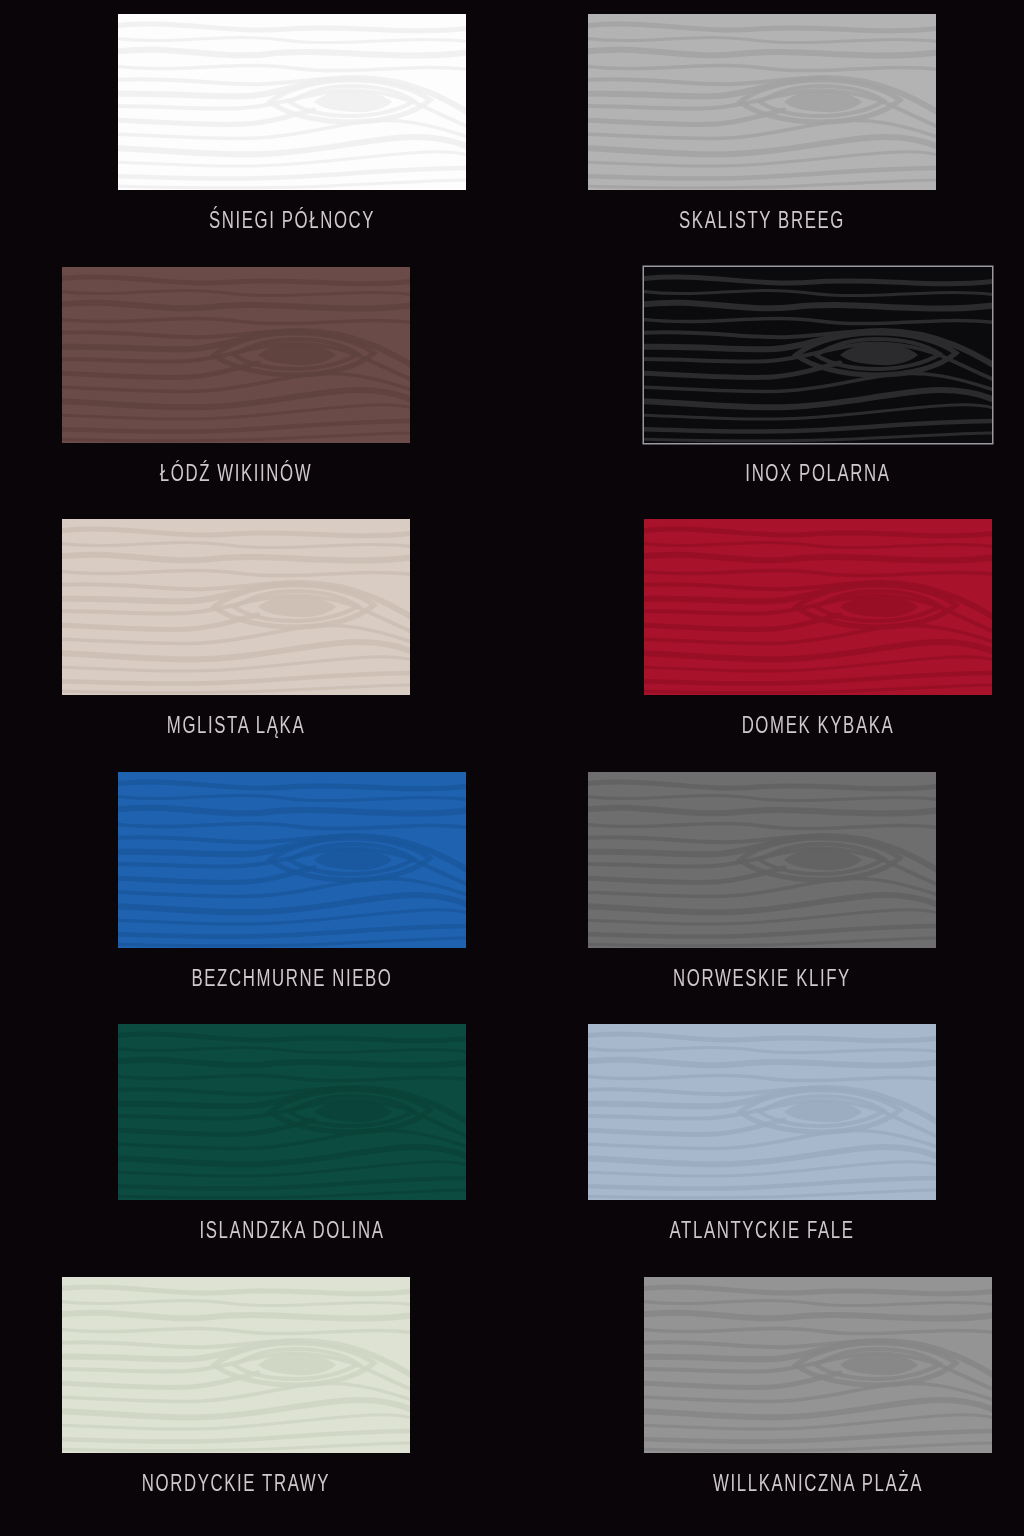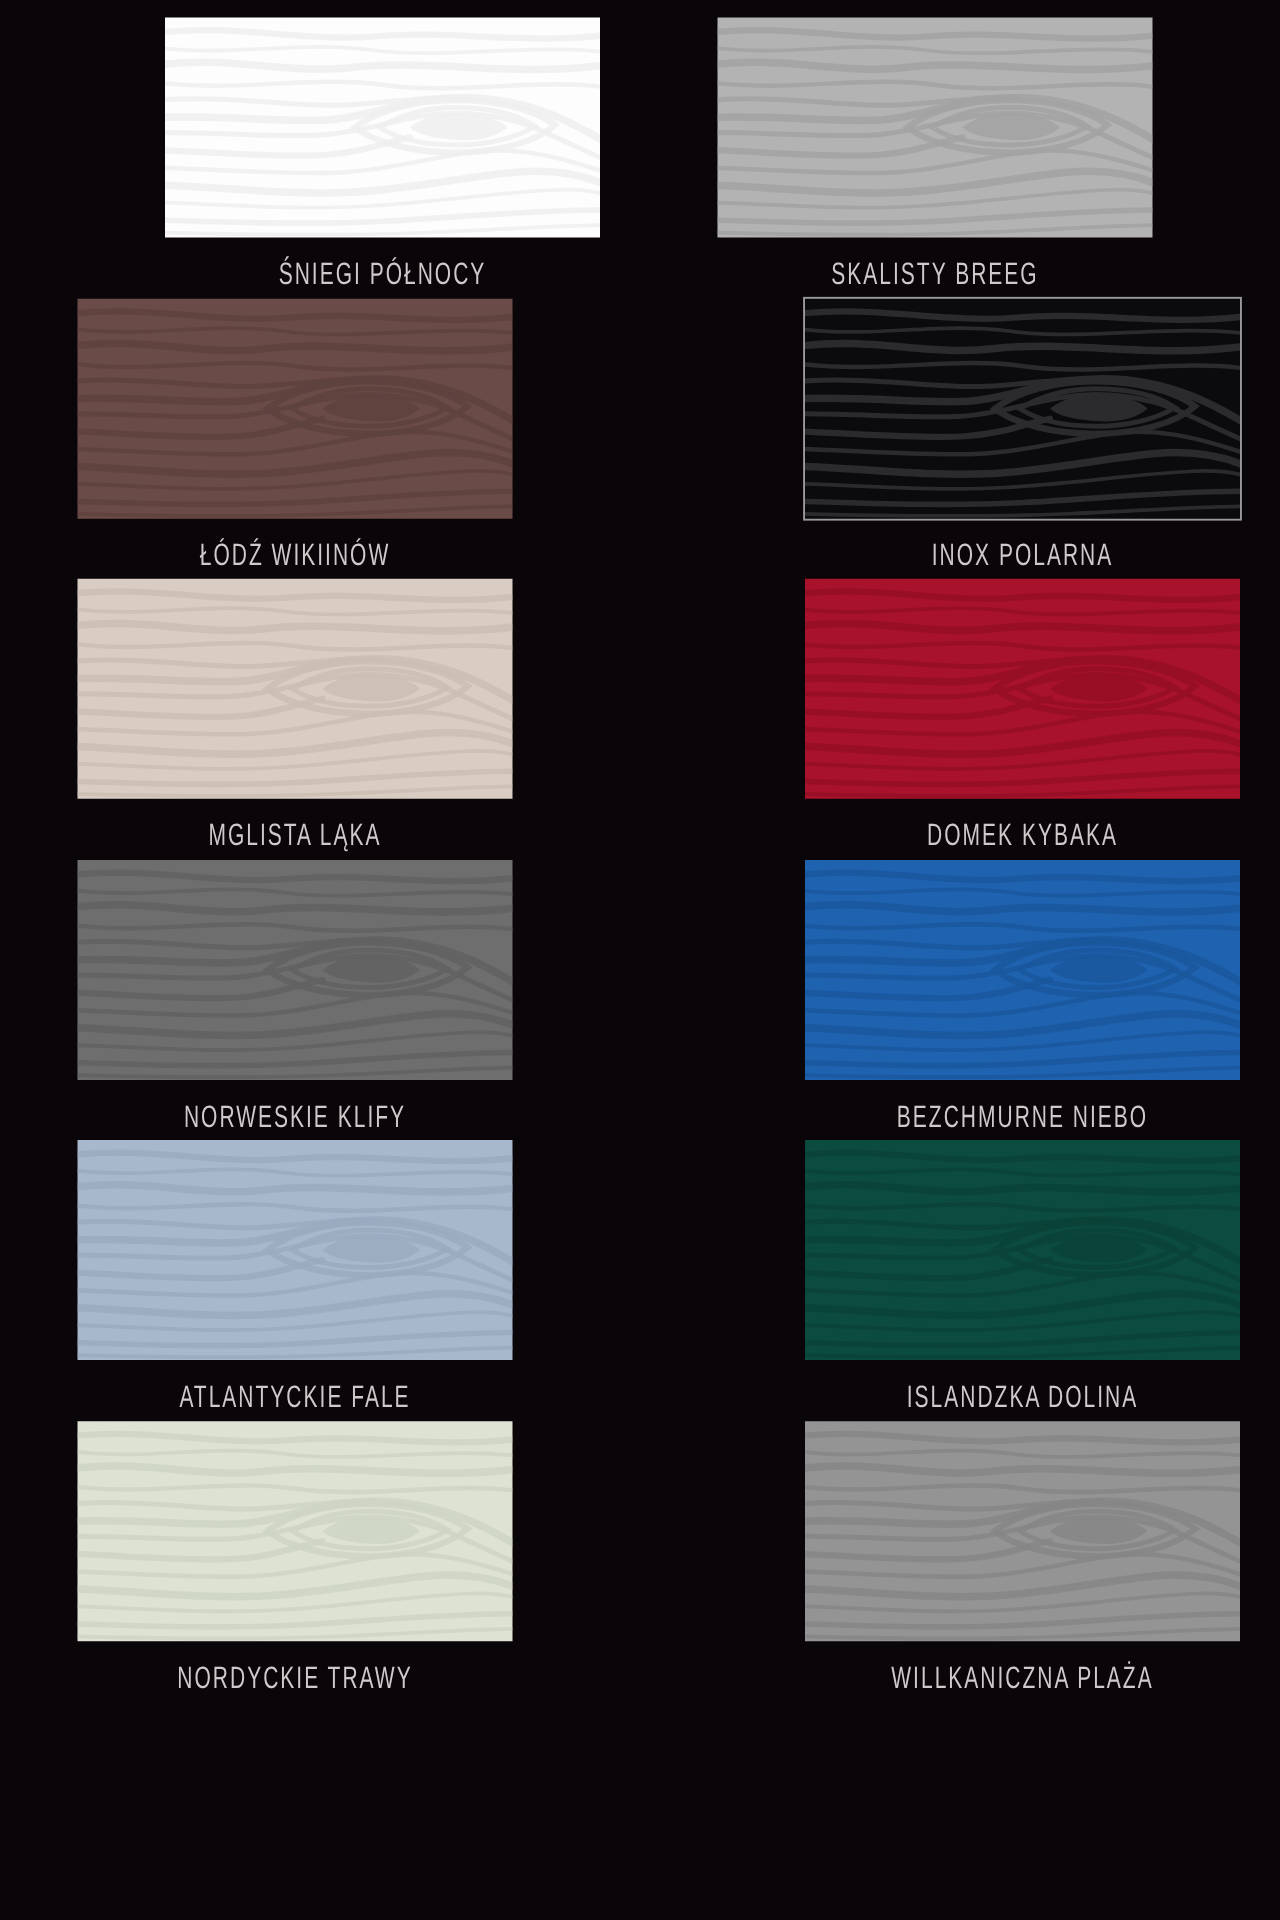--- a/index.html
+++ b/index.html
@@ -18,20 +18,21 @@
     position: relative;
     width: 1024px;
     height: 1536px;
     box-sizing: border-box;
     display: grid;
     grid-template-columns: repeat(2, 1fr);
     grid-template-rows: repeat(6, 224.5px);
     column-gap: 0px;
     row-gap: 0px;
     padding: 14px 0 0 0;
+    gap: 28px;
   }
 
   .swatch-cell {
     position: relative;
     display: flex;
     flex-direction: column;
     align-items: center;
   }
 
   
@@ -353,20 +354,65 @@
                                 C330,137 344,139 353,142"></path>
     <path stroke-width="4.5" d="M-5,162 C60,164 120,166 175,163 C235,160 290,154 353,154"></path>
     <path stroke-width="3" d="M-5,172 C70,174 140,175 210,172 C280,169 320,166 353,166"></path>
   </g>
 </svg>
         </div>
     </div>
     <div class="chip-label" style="color: rgb(207, 201, 204);">DOMEK KYBAKA</div>
   </div>
 
+  <div class="swatch-cell col-left">
+    <div class="chip-wrap">
+      <div class="chip" style="background: rgb(30, 98, 176);">
+<svg viewBox="0 0 348 176" preserveAspectRatio="none">
+  <g fill="none" stroke="#1a579c" stroke-opacity="0.85" stroke-linecap="round">
+    <path stroke-width="5" d="M-5,12 C60,5 110,20 170,15 C230,10 290,22 353,14"></path>
+    <path stroke-width="3" d="M-5,24 C55,32 105,18 165,26 C225,34 295,20 353,28"></path>
+    <path stroke-width="6" d="M-5,38 C50,30 100,46 150,40 C210,33 280,48 353,38"></path>
+    <path stroke-width="3.5" d="M-5,52 C60,60 120,46 175,54 C235,62 300,48 353,56"></path>
+    <path stroke-width="4" d="M-5,66 C55,62 105,72 145,70 C185,68 215,62 240,64"></path>
+
+    <path stroke-width="6" d="M-5,80 C50,78 95,84 130,82 C160,80 180,70 210,66
+                                C245,61 280,66 310,78 C330,86 342,94 353,100"></path>
+    <path stroke-width="4" d="M-5,92 C45,92 90,96 125,94 C155,92 175,84 205,79
+                                C240,73 275,79 300,90 C320,99 338,108 353,114"></path>
+
+    <path stroke-width="5" d="M152,88 C170,74 200,66 232,66 C268,66 296,74 312,86
+                              C296,100 266,108 232,108 C198,108 168,100 152,88 Z"></path>
+    <path stroke-width="4" d="M172,88 C188,78 208,72 233,72 C260,72 282,78 296,87
+                              C282,96 258,102 233,102 C206,102 186,97 172,88 Z"></path>
+  </g>
+
+  <g fill="#1a579c" fill-opacity="0.85">
+
+    <path d="M196,88 C206,80 220,76 238,77 C256,78 268,82 274,88
+             C266,95 252,99 236,98 C216,97 203,94 196,88 Z"></path>
+  </g>
+
+  <g fill="none" stroke="#1a579c" stroke-opacity="0.85" stroke-linecap="round">
+    <path stroke-width="5" d="M-5,106 C45,108 90,112 128,110 C158,108 176,100 196,96"></path>
+    <path stroke-width="3.5" d="M-5,120 C50,122 100,126 140,124 C180,122 212,112 244,108
+                                C280,103 312,110 353,124"></path>
+    <path stroke-width="6" d="M-5,134 C50,136 100,142 145,140 C195,138 235,128 278,124
+                                C310,121 335,126 353,134"></path>
+    <path stroke-width="3" d="M-5,148 C55,150 110,154 160,151 C215,148 265,140 310,138
+                                C330,137 344,139 353,142"></path>
+    <path stroke-width="4.5" d="M-5,162 C60,164 120,166 175,163 C235,160 290,154 353,154"></path>
+    <path stroke-width="3" d="M-5,172 C70,174 140,175 210,172 C280,169 320,166 353,166"></path>
+  </g>
+</svg>
+        </div>
+    </div>
+    <div class="chip-label" style="color: rgb(207, 201, 204);">BEZCHMURNE NIEBO</div>
+  </div>
+
   <div class="swatch-cell col-right">
     <div class="chip-wrap">
       <div class="chip" style="background: rgb(110, 110, 110);">
 <svg viewBox="0 0 348 176" preserveAspectRatio="none">
   <g fill="none" stroke="#616161" stroke-opacity="0.85" stroke-linecap="round">
     <path stroke-width="5" d="M-5,12 C60,5 110,20 170,15 C230,10 290,22 353,14"></path>
     <path stroke-width="3" d="M-5,24 C55,32 105,18 165,26 C225,34 295,20 353,28"></path>
     <path stroke-width="6" d="M-5,38 C50,30 100,46 150,40 C210,33 280,48 353,38"></path>
     <path stroke-width="3.5" d="M-5,52 C60,60 120,46 175,54 C235,62 300,48 353,56"></path>
     <path stroke-width="4" d="M-5,66 C55,62 105,72 145,70 C185,68 215,62 240,64"></path>
@@ -400,61 +446,61 @@
     <path stroke-width="3" d="M-5,172 C70,174 140,175 210,172 C280,169 320,166 353,166"></path>
   </g>
 </svg>
         </div>
     </div>
     <div class="chip-label" style="color: rgb(207, 201, 204);">NORWESKIE KLIFY</div>
   </div>
 
   <div class="swatch-cell col-left">
     <div class="chip-wrap">
-      <div class="chip" style="background: rgb(30, 98, 176);">
-<svg viewBox="0 0 348 176" preserveAspectRatio="none">
-  <g fill="none" stroke="#1a579c" stroke-opacity="0.85" stroke-linecap="round">
-    <path stroke-width="5" d="M-5,12 C60,5 110,20 170,15 C230,10 290,22 353,14"></path>
-    <path stroke-width="3" d="M-5,24 C55,32 105,18 165,26 C225,34 295,20 353,28"></path>
-    <path stroke-width="6" d="M-5,38 C50,30 100,46 150,40 C210,33 280,48 353,38"></path>
-    <path stroke-width="3.5" d="M-5,52 C60,60 120,46 175,54 C235,62 300,48 353,56"></path>
-    <path stroke-width="4" d="M-5,66 C55,62 105,72 145,70 C185,68 215,62 240,64"></path>
-
-    <path stroke-width="6" d="M-5,80 C50,78 95,84 130,82 C160,80 180,70 210,66
-                                C245,61 280,66 310,78 C330,86 342,94 353,100"></path>
-    <path stroke-width="4" d="M-5,92 C45,92 90,96 125,94 C155,92 175,84 205,79
-                                C240,73 275,79 300,90 C320,99 338,108 353,114"></path>
-
-    <path stroke-width="5" d="M152,88 C170,74 200,66 232,66 C268,66 296,74 312,86
-                              C296,100 266,108 232,108 C198,108 168,100 152,88 Z"></path>
-    <path stroke-width="4" d="M172,88 C188,78 208,72 233,72 C260,72 282,78 296,87
-                              C282,96 258,102 233,102 C206,102 186,97 172,88 Z"></path>
-  </g>
-
-  <g fill="#1a579c" fill-opacity="0.85">
-
-    <path d="M196,88 C206,80 220,76 238,77 C256,78 268,82 274,88
-             C266,95 252,99 236,98 C216,97 203,94 196,88 Z"></path>
-  </g>
-
-  <g fill="none" stroke="#1a579c" stroke-opacity="0.85" stroke-linecap="round">
-    <path stroke-width="5" d="M-5,106 C45,108 90,112 128,110 C158,108 176,100 196,96"></path>
-    <path stroke-width="3.5" d="M-5,120 C50,122 100,126 140,124 C180,122 212,112 244,108
-                                C280,103 312,110 353,124"></path>
-    <path stroke-width="6" d="M-5,134 C50,136 100,142 145,140 C195,138 235,128 278,124
-                                C310,121 335,126 353,134"></path>
-    <path stroke-width="3" d="M-5,148 C55,150 110,154 160,151 C215,148 265,140 310,138
-                                C330,137 344,139 353,142"></path>
-    <path stroke-width="4.5" d="M-5,162 C60,164 120,166 175,163 C235,160 290,154 353,154"></path>
-    <path stroke-width="3" d="M-5,172 C70,174 140,175 210,172 C280,169 320,166 353,166"></path>
-  </g>
-</svg>
-        </div>
-    </div>
-    <div class="chip-label" style="color: rgb(207, 201, 204);">BEZCHMURNE NIEBO</div>
+      <div class="chip" style="background: rgb(12, 76, 64);">
+<svg viewBox="0 0 348 176" preserveAspectRatio="none">
+  <g fill="none" stroke="#0a4238" stroke-opacity="0.85" stroke-linecap="round">
+    <path stroke-width="5" d="M-5,12 C60,5 110,20 170,15 C230,10 290,22 353,14"></path>
+    <path stroke-width="3" d="M-5,24 C55,32 105,18 165,26 C225,34 295,20 353,28"></path>
+    <path stroke-width="6" d="M-5,38 C50,30 100,46 150,40 C210,33 280,48 353,38"></path>
+    <path stroke-width="3.5" d="M-5,52 C60,60 120,46 175,54 C235,62 300,48 353,56"></path>
+    <path stroke-width="4" d="M-5,66 C55,62 105,72 145,70 C185,68 215,62 240,64"></path>
+
+    <path stroke-width="6" d="M-5,80 C50,78 95,84 130,82 C160,80 180,70 210,66
+                                C245,61 280,66 310,78 C330,86 342,94 353,100"></path>
+    <path stroke-width="4" d="M-5,92 C45,92 90,96 125,94 C155,92 175,84 205,79
+                                C240,73 275,79 300,90 C320,99 338,108 353,114"></path>
+
+    <path stroke-width="5" d="M152,88 C170,74 200,66 232,66 C268,66 296,74 312,86
+                              C296,100 266,108 232,108 C198,108 168,100 152,88 Z"></path>
+    <path stroke-width="4" d="M172,88 C188,78 208,72 233,72 C260,72 282,78 296,87
+                              C282,96 258,102 233,102 C206,102 186,97 172,88 Z"></path>
+  </g>
+
+  <g fill="#0a4238" fill-opacity="0.85">
+
+    <path d="M196,88 C206,80 220,76 238,77 C256,78 268,82 274,88
+             C266,95 252,99 236,98 C216,97 203,94 196,88 Z"></path>
+  </g>
+
+  <g fill="none" stroke="#0a4238" stroke-opacity="0.85" stroke-linecap="round">
+    <path stroke-width="5" d="M-5,106 C45,108 90,112 128,110 C158,108 176,100 196,96"></path>
+    <path stroke-width="3.5" d="M-5,120 C50,122 100,126 140,124 C180,122 212,112 244,108
+                                C280,103 312,110 353,124"></path>
+    <path stroke-width="6" d="M-5,134 C50,136 100,142 145,140 C195,138 235,128 278,124
+                                C310,121 335,126 353,134"></path>
+    <path stroke-width="3" d="M-5,148 C55,150 110,154 160,151 C215,148 265,140 310,138
+                                C330,137 344,139 353,142"></path>
+    <path stroke-width="4.5" d="M-5,162 C60,164 120,166 175,163 C235,160 290,154 353,154"></path>
+    <path stroke-width="3" d="M-5,172 C70,174 140,175 210,172 C280,169 320,166 353,166"></path>
+  </g>
+</svg>
+        </div>
+    </div>
+    <div class="chip-label" style="color: rgb(207, 201, 204);">ISLANDZKA DOLINA</div>
   </div>
 
   <div class="swatch-cell col-right">
     <div class="chip-wrap">
       <div class="chip" style="background: rgb(168, 184, 204);">
 <svg viewBox="0 0 348 176" preserveAspectRatio="none">
   <g fill="none" stroke="#9aaabf" stroke-opacity="0.85" stroke-linecap="round">
     <path stroke-width="5" d="M-5,12 C60,5 110,20 170,15 C230,10 290,22 353,14"></path>
     <path stroke-width="3" d="M-5,24 C55,32 105,18 165,26 C225,34 295,20 353,28"></path>
     <path stroke-width="6" d="M-5,38 C50,30 100,46 150,40 C210,33 280,48 353,38"></path>
@@ -488,112 +534,67 @@
                                 C330,137 344,139 353,142"></path>
     <path stroke-width="4.5" d="M-5,162 C60,164 120,166 175,163 C235,160 290,154 353,154"></path>
     <path stroke-width="3" d="M-5,172 C70,174 140,175 210,172 C280,169 320,166 353,166"></path>
   </g>
 </svg>
         </div>
     </div>
     <div class="chip-label" style="color: rgb(207, 201, 204);">ATLANTYCKIE FALE</div>
   </div>
 
+  <div class="swatch-cell col-right">
+    <div class="chip-wrap">
+      <div class="chip" style="background: rgb(221, 226, 210);">
+<svg viewBox="0 0 348 176" preserveAspectRatio="none">
+  <g fill="none" stroke="#cfd5c3" stroke-opacity="0.85" stroke-linecap="round">
+    <path stroke-width="5" d="M-5,12 C60,5 110,20 170,15 C230,10 290,22 353,14"></path>
+    <path stroke-width="3" d="M-5,24 C55,32 105,18 165,26 C225,34 295,20 353,28"></path>
+    <path stroke-width="6" d="M-5,38 C50,30 100,46 150,40 C210,33 280,48 353,38"></path>
+    <path stroke-width="3.5" d="M-5,52 C60,60 120,46 175,54 C235,62 300,48 353,56"></path>
+    <path stroke-width="4" d="M-5,66 C55,62 105,72 145,70 C185,68 215,62 240,64"></path>
+
+    <path stroke-width="6" d="M-5,80 C50,78 95,84 130,82 C160,80 180,70 210,66
+                                C245,61 280,66 310,78 C330,86 342,94 353,100"></path>
+    <path stroke-width="4" d="M-5,92 C45,92 90,96 125,94 C155,92 175,84 205,79
+                                C240,73 275,79 300,90 C320,99 338,108 353,114"></path>
+
+    <path stroke-width="5" d="M152,88 C170,74 200,66 232,66 C268,66 296,74 312,86
+                              C296,100 266,108 232,108 C198,108 168,100 152,88 Z"></path>
+    <path stroke-width="4" d="M172,88 C188,78 208,72 233,72 C260,72 282,78 296,87
+                              C282,96 258,102 233,102 C206,102 186,97 172,88 Z"></path>
+  </g>
+
+  <g fill="#cfd5c3" fill-opacity="0.85">
+
+    <path d="M196,88 C206,80 220,76 238,77 C256,78 268,82 274,88
+             C266,95 252,99 236,98 C216,97 203,94 196,88 Z"></path>
+  </g>
+
+  <g fill="none" stroke="#cfd5c3" stroke-opacity="0.85" stroke-linecap="round">
+    <path stroke-width="5" d="M-5,106 C45,108 90,112 128,110 C158,108 176,100 196,96"></path>
+    <path stroke-width="3.5" d="M-5,120 C50,122 100,126 140,124 C180,122 212,112 244,108
+                                C280,103 312,110 353,124"></path>
+    <path stroke-width="6" d="M-5,134 C50,136 100,142 145,140 C195,138 235,128 278,124
+                                C310,121 335,126 353,134"></path>
+    <path stroke-width="3" d="M-5,148 C55,150 110,154 160,151 C215,148 265,140 310,138
+                                C330,137 344,139 353,142"></path>
+    <path stroke-width="4.5" d="M-5,162 C60,164 120,166 175,163 C235,160 290,154 353,154"></path>
+    <path stroke-width="3" d="M-5,172 C70,174 140,175 210,172 C280,169 320,166 353,166"></path>
+  </g>
+</svg>
+        </div>
+    </div>
+    <div class="chip-label" style="color: rgb(207, 201, 204);">NORDYCKIE TRAWY</div>
+  </div>
+
   <div class="swatch-cell col-left">
     <div class="chip-wrap">
-      <div class="chip" style="background: rgb(12, 76, 64);">
-<svg viewBox="0 0 348 176" preserveAspectRatio="none">
-  <g fill="none" stroke="#0a4238" stroke-opacity="0.85" stroke-linecap="round">
-    <path stroke-width="5" d="M-5,12 C60,5 110,20 170,15 C230,10 290,22 353,14"></path>
-    <path stroke-width="3" d="M-5,24 C55,32 105,18 165,26 C225,34 295,20 353,28"></path>
-    <path stroke-width="6" d="M-5,38 C50,30 100,46 150,40 C210,33 280,48 353,38"></path>
-    <path stroke-width="3.5" d="M-5,52 C60,60 120,46 175,54 C235,62 300,48 353,56"></path>
-    <path stroke-width="4" d="M-5,66 C55,62 105,72 145,70 C185,68 215,62 240,64"></path>
-
-    <path stroke-width="6" d="M-5,80 C50,78 95,84 130,82 C160,80 180,70 210,66
-                                C245,61 280,66 310,78 C330,86 342,94 353,100"></path>
-    <path stroke-width="4" d="M-5,92 C45,92 90,96 125,94 C155,92 175,84 205,79
-                                C240,73 275,79 300,90 C320,99 338,108 353,114"></path>
-
-    <path stroke-width="5" d="M152,88 C170,74 200,66 232,66 C268,66 296,74 312,86
-                              C296,100 266,108 232,108 C198,108 168,100 152,88 Z"></path>
-    <path stroke-width="4" d="M172,88 C188,78 208,72 233,72 C260,72 282,78 296,87
-                              C282,96 258,102 233,102 C206,102 186,97 172,88 Z"></path>
-  </g>
-
-  <g fill="#0a4238" fill-opacity="0.85">
-
-    <path d="M196,88 C206,80 220,76 238,77 C256,78 268,82 274,88
-             C266,95 252,99 236,98 C216,97 203,94 196,88 Z"></path>
-  </g>
-
-  <g fill="none" stroke="#0a4238" stroke-opacity="0.85" stroke-linecap="round">
-    <path stroke-width="5" d="M-5,106 C45,108 90,112 128,110 C158,108 176,100 196,96"></path>
-    <path stroke-width="3.5" d="M-5,120 C50,122 100,126 140,124 C180,122 212,112 244,108
-                                C280,103 312,110 353,124"></path>
-    <path stroke-width="6" d="M-5,134 C50,136 100,142 145,140 C195,138 235,128 278,124
-                                C310,121 335,126 353,134"></path>
-    <path stroke-width="3" d="M-5,148 C55,150 110,154 160,151 C215,148 265,140 310,138
-                                C330,137 344,139 353,142"></path>
-    <path stroke-width="4.5" d="M-5,162 C60,164 120,166 175,163 C235,160 290,154 353,154"></path>
-    <path stroke-width="3" d="M-5,172 C70,174 140,175 210,172 C280,169 320,166 353,166"></path>
-  </g>
-</svg>
-        </div>
-    </div>
-    <div class="chip-label" style="color: rgb(207, 201, 204);">ISLANDZKA DOLINA</div>
-  </div>
-
-  <div class="swatch-cell col-right">
-    <div class="chip-wrap">
-      <div class="chip" style="background: rgb(221, 226, 210);">
-<svg viewBox="0 0 348 176" preserveAspectRatio="none">
-  <g fill="none" stroke="#cfd5c3" stroke-opacity="0.85" stroke-linecap="round">
-    <path stroke-width="5" d="M-5,12 C60,5 110,20 170,15 C230,10 290,22 353,14"></path>
-    <path stroke-width="3" d="M-5,24 C55,32 105,18 165,26 C225,34 295,20 353,28"></path>
-    <path stroke-width="6" d="M-5,38 C50,30 100,46 150,40 C210,33 280,48 353,38"></path>
-    <path stroke-width="3.5" d="M-5,52 C60,60 120,46 175,54 C235,62 300,48 353,56"></path>
-    <path stroke-width="4" d="M-5,66 C55,62 105,72 145,70 C185,68 215,62 240,64"></path>
-
-    <path stroke-width="6" d="M-5,80 C50,78 95,84 130,82 C160,80 180,70 210,66
-                                C245,61 280,66 310,78 C330,86 342,94 353,100"></path>
-    <path stroke-width="4" d="M-5,92 C45,92 90,96 125,94 C155,92 175,84 205,79
-                                C240,73 275,79 300,90 C320,99 338,108 353,114"></path>
-
-    <path stroke-width="5" d="M152,88 C170,74 200,66 232,66 C268,66 296,74 312,86
-                              C296,100 266,108 232,108 C198,108 168,100 152,88 Z"></path>
-    <path stroke-width="4" d="M172,88 C188,78 208,72 233,72 C260,72 282,78 296,87
-                              C282,96 258,102 233,102 C206,102 186,97 172,88 Z"></path>
-  </g>
-
-  <g fill="#cfd5c3" fill-opacity="0.85">
-
-    <path d="M196,88 C206,80 220,76 238,77 C256,78 268,82 274,88
-             C266,95 252,99 236,98 C216,97 203,94 196,88 Z"></path>
-  </g>
-
-  <g fill="none" stroke="#cfd5c3" stroke-opacity="0.85" stroke-linecap="round">
-    <path stroke-width="5" d="M-5,106 C45,108 90,112 128,110 C158,108 176,100 196,96"></path>
-    <path stroke-width="3.5" d="M-5,120 C50,122 100,126 140,124 C180,122 212,112 244,108
-                                C280,103 312,110 353,124"></path>
-    <path stroke-width="6" d="M-5,134 C50,136 100,142 145,140 C195,138 235,128 278,124
-                                C310,121 335,126 353,134"></path>
-    <path stroke-width="3" d="M-5,148 C55,150 110,154 160,151 C215,148 265,140 310,138
-                                C330,137 344,139 353,142"></path>
-    <path stroke-width="4.5" d="M-5,162 C60,164 120,166 175,163 C235,160 290,154 353,154"></path>
-    <path stroke-width="3" d="M-5,172 C70,174 140,175 210,172 C280,169 320,166 353,166"></path>
-  </g>
-</svg>
-        </div>
-    </div>
-    <div class="chip-label" style="color: rgb(207, 201, 204);">NORDYCKIE TRAWY</div>
-  </div>
-
-  <div class="swatch-cell col-left">
-    <div class="chip-wrap">
       <div class="chip" style="background: rgb(148, 148, 148);">
 <svg viewBox="0 0 348 176" preserveAspectRatio="none">
   <g fill="none" stroke="#868686" stroke-opacity="0.85" stroke-linecap="round">
     <path stroke-width="5" d="M-5,12 C60,5 110,20 170,15 C230,10 290,22 353,14"></path>
     <path stroke-width="3" d="M-5,24 C55,32 105,18 165,26 C225,34 295,20 353,28"></path>
     <path stroke-width="6" d="M-5,38 C50,30 100,46 150,40 C210,33 280,48 353,38"></path>
     <path stroke-width="3.5" d="M-5,52 C60,60 120,46 175,54 C235,62 300,48 353,56"></path>
     <path stroke-width="4" d="M-5,66 C55,62 105,72 145,70 C185,68 215,62 240,64"></path>
 
     <path stroke-width="6" d="M-5,80 C50,78 95,84 130,82 C160,80 180,70 210,66

